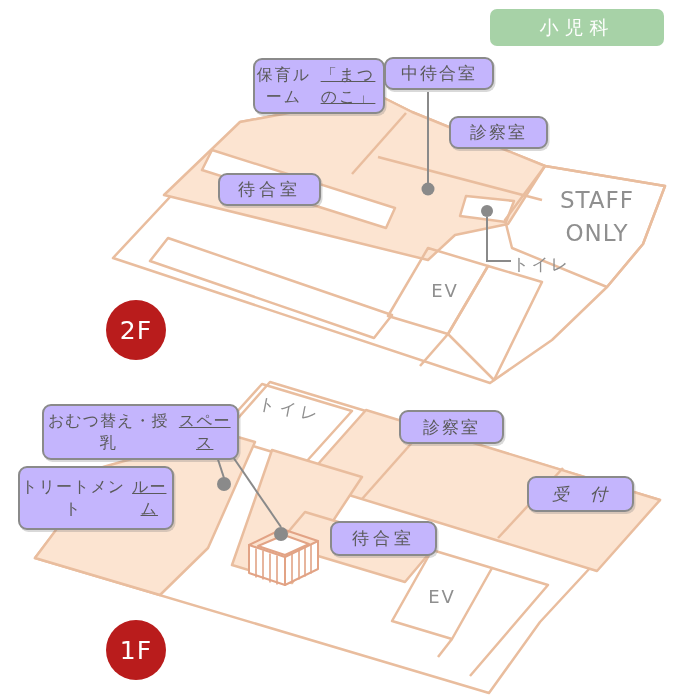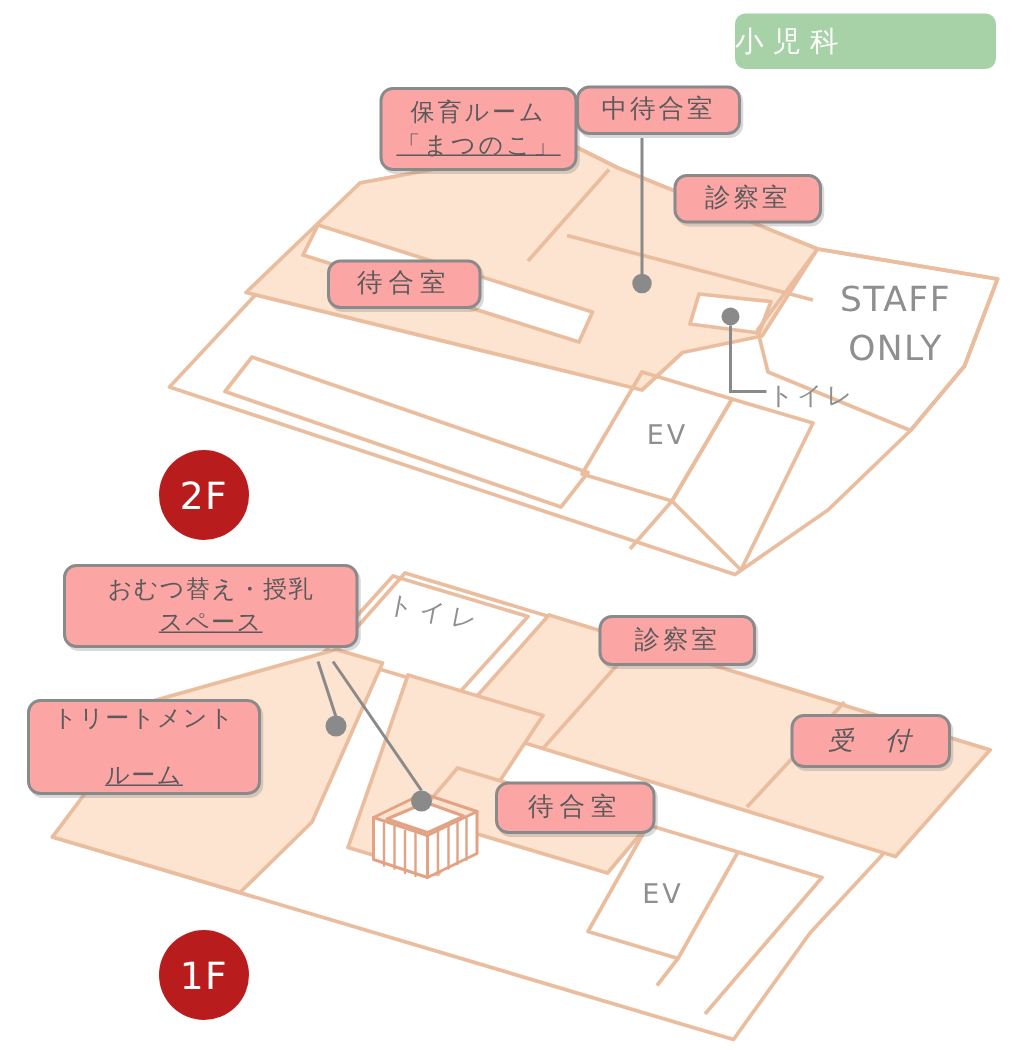--- a/index.html
+++ b/index.html
@@ -4,35 +4,35 @@
 <style>
   html,body{margin:0;padding:0;}
   body{
     width:680px;height:700px;position:relative;background:#ffffff;
     font-family:"DejaVu Sans","Liberation Sans",sans-serif;
     overflow:hidden;
   }
   #stage{position:absolute;left:0;top:0;width:680px;height:700px;}
   svg{position:absolute;left:0;top:0;}
   .room-label{
-    position:absolute;display:flex;flex-direction:column;align-items:center;justify-content:center;
-    background:#fca5a5;border:2.5px solid #8a8a8a;border-radius:9px;
+    position:absolute;display:flex;align-items:center;justify-content:center;
+    background:#c4b5fd;border:2.5px solid #8a8a8a;border-radius:9px;
     color:#5a5a5a;font-size:17px;letter-spacing:2px;text-align:center;line-height:1.35;
     box-shadow:1.5px 2px 0 rgba(120,120,120,.28);
     box-sizing:border-box;z-index:5;
   }
   .room-label .l2{font-size:inherit;text-decoration:underline;}
   .plain{
     position:absolute;color:#8f8f8f;font-size:17px;letter-spacing:2px;
     text-align:center;z-index:4;line-height:1.45;
   }
   .title-badge{
     position:absolute;left:490px;top:9px;width:174px;height:37px;
     background:#a7d2a7;border-radius:7px;color:#ffffff;font-size:19px;letter-spacing:6px;
-    display:flex;align-items:center;z-index:6;
+    display:flex;align-items:center;justify-content:center;z-index:6;
   }
   .floor-badge{
     position:absolute;width:60px;height:60px;border-radius:50%;
     background:#b91c1c;color:#ffffff;font-size:25px;letter-spacing:1px;
     display:flex;align-items:center;justify-content:center;z-index:6;
   }
   #badge-2f{left:106px;top:300px;}
   #badge-1f{left:106px;top:620px;}
   #toilet-1f{transform:rotate(11deg);}
 </style>
@@ -137,21 +137,21 @@
   <div class="plain" style="left:512px;top:252px;">
     <span>トイレ</span>
   </div>
   <div class="plain" style="left:428px;top:278px;width:34px;font-size:18px;">
     <span>EV</span>
   </div>
   <div class="floor-badge" id="badge-2f">
     <span>2F</span>
   </div>
 
-  <div class="room-label" style="left:42px;top:376px;width:197px;height:56px;font-size:16px;letter-spacing:1px;">
+  <div class="room-label" style="left:42px;top:404px;width:197px;height:56px;font-size:16px;letter-spacing:1px;">
     <span>おむつ替え・授乳</span>
     <span class="l2">スペース</span>
   </div>
   <div class="room-label" style="left:18px;top:466px;width:156px;height:64px;font-size:16px;letter-spacing:1px;justify-content:space-between;">
     <span>トリートメント</span>
     <span class="l2">ルーム</span>
   </div>
   <div class="plain" id="toilet-1f" style="left:258px;top:397px;letter-spacing:4px;">
     <span>トイレ</span>
   </div>

